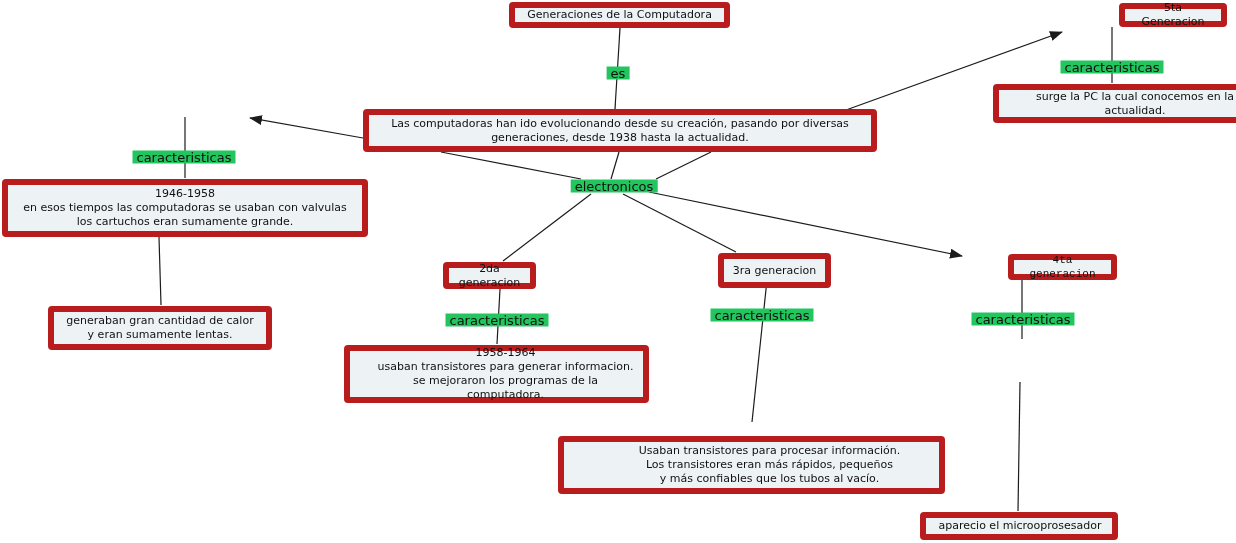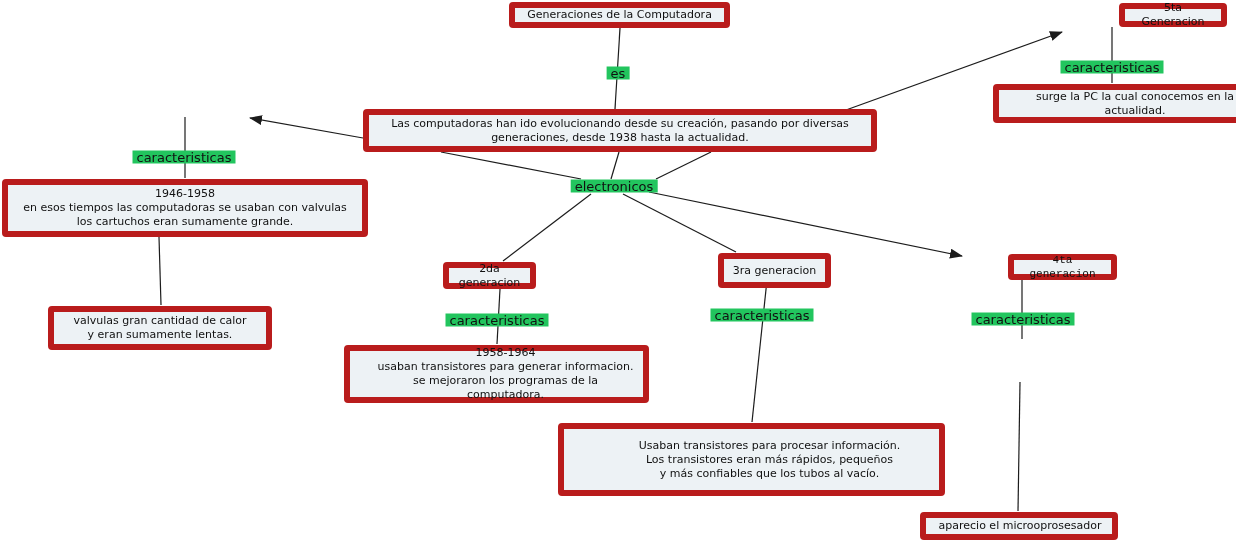--- a/index.html
+++ b/index.html
@@ -87,35 +87,35 @@
 actualidad.</div>
 
 
   <div class="node" style="left:363px; top:109px; width:514px; height:43px;">Las computadoras han ido evolucionando desde su creación, pasando por diversas
 generaciones, desde 1938 hasta la actualidad.</div>
 
   <div class="node" style="left:2px; top:179px; width:366px; height:58px;">1946-1958
 en esos tiempos las computadoras se usaban con valvulas
 los cartuchos eran sumamente grande.</div>
 
-  <div class="node" style="left:48px; top:306px; width:224px; height:44px;">valvulas gran cantidad de calor
+  <div class="node" style="left:48px; top:306px; width:224px; height:44px;">generaban gran cantidad de calor
 y eran sumamente lentas.</div>
 
   <div class="node" style="left:443px; top:262px; width:93px; height:27px;">2da generacion</div>
 
   <div class="node" style="left:710px; top:253px; width:113px; height:35px;margin-left:8px;">3ra generacion</div>
 
   <div class="node" style="left:1008px; top:254px; width:109px; height:26px;font-family:Liberation Mono, monospace;">4ta generacion</div>
 
   <div class="node" style="left:344px; top:345px; width:305px; height:58px;padding-left:24px;">1958-1964
 usaban transistores para generar informacion.
 se mejoraron los programas de la computadora.</div>
 
 
-  <div class="node" style="left:558px; top:423px; width:387px; height:73px;padding-left:42px;">Usaban transistores para procesar información.
+  <div class="node" style="left:558px; top:436px; width:387px; height:58px;padding-left:42px;">Usaban transistores para procesar información.
 Los transistores eran más rápidos, pequeños
 y más confiables que los tubos al vacío.</div>
 
   <div class="node" style="left:920px; top:512px; width:198px; height:28px;padding-left:8px;">aparecio el microoprosesador</div>
 
   <div class="link-label" style="left:618px; top:73px;">es</div>
 
   <div class="link-label" style="left:614px; top:186px;">electronicos</div>
 
   <div class="link-label" style="left:184px; top:157px;">caracteristicas</div>

